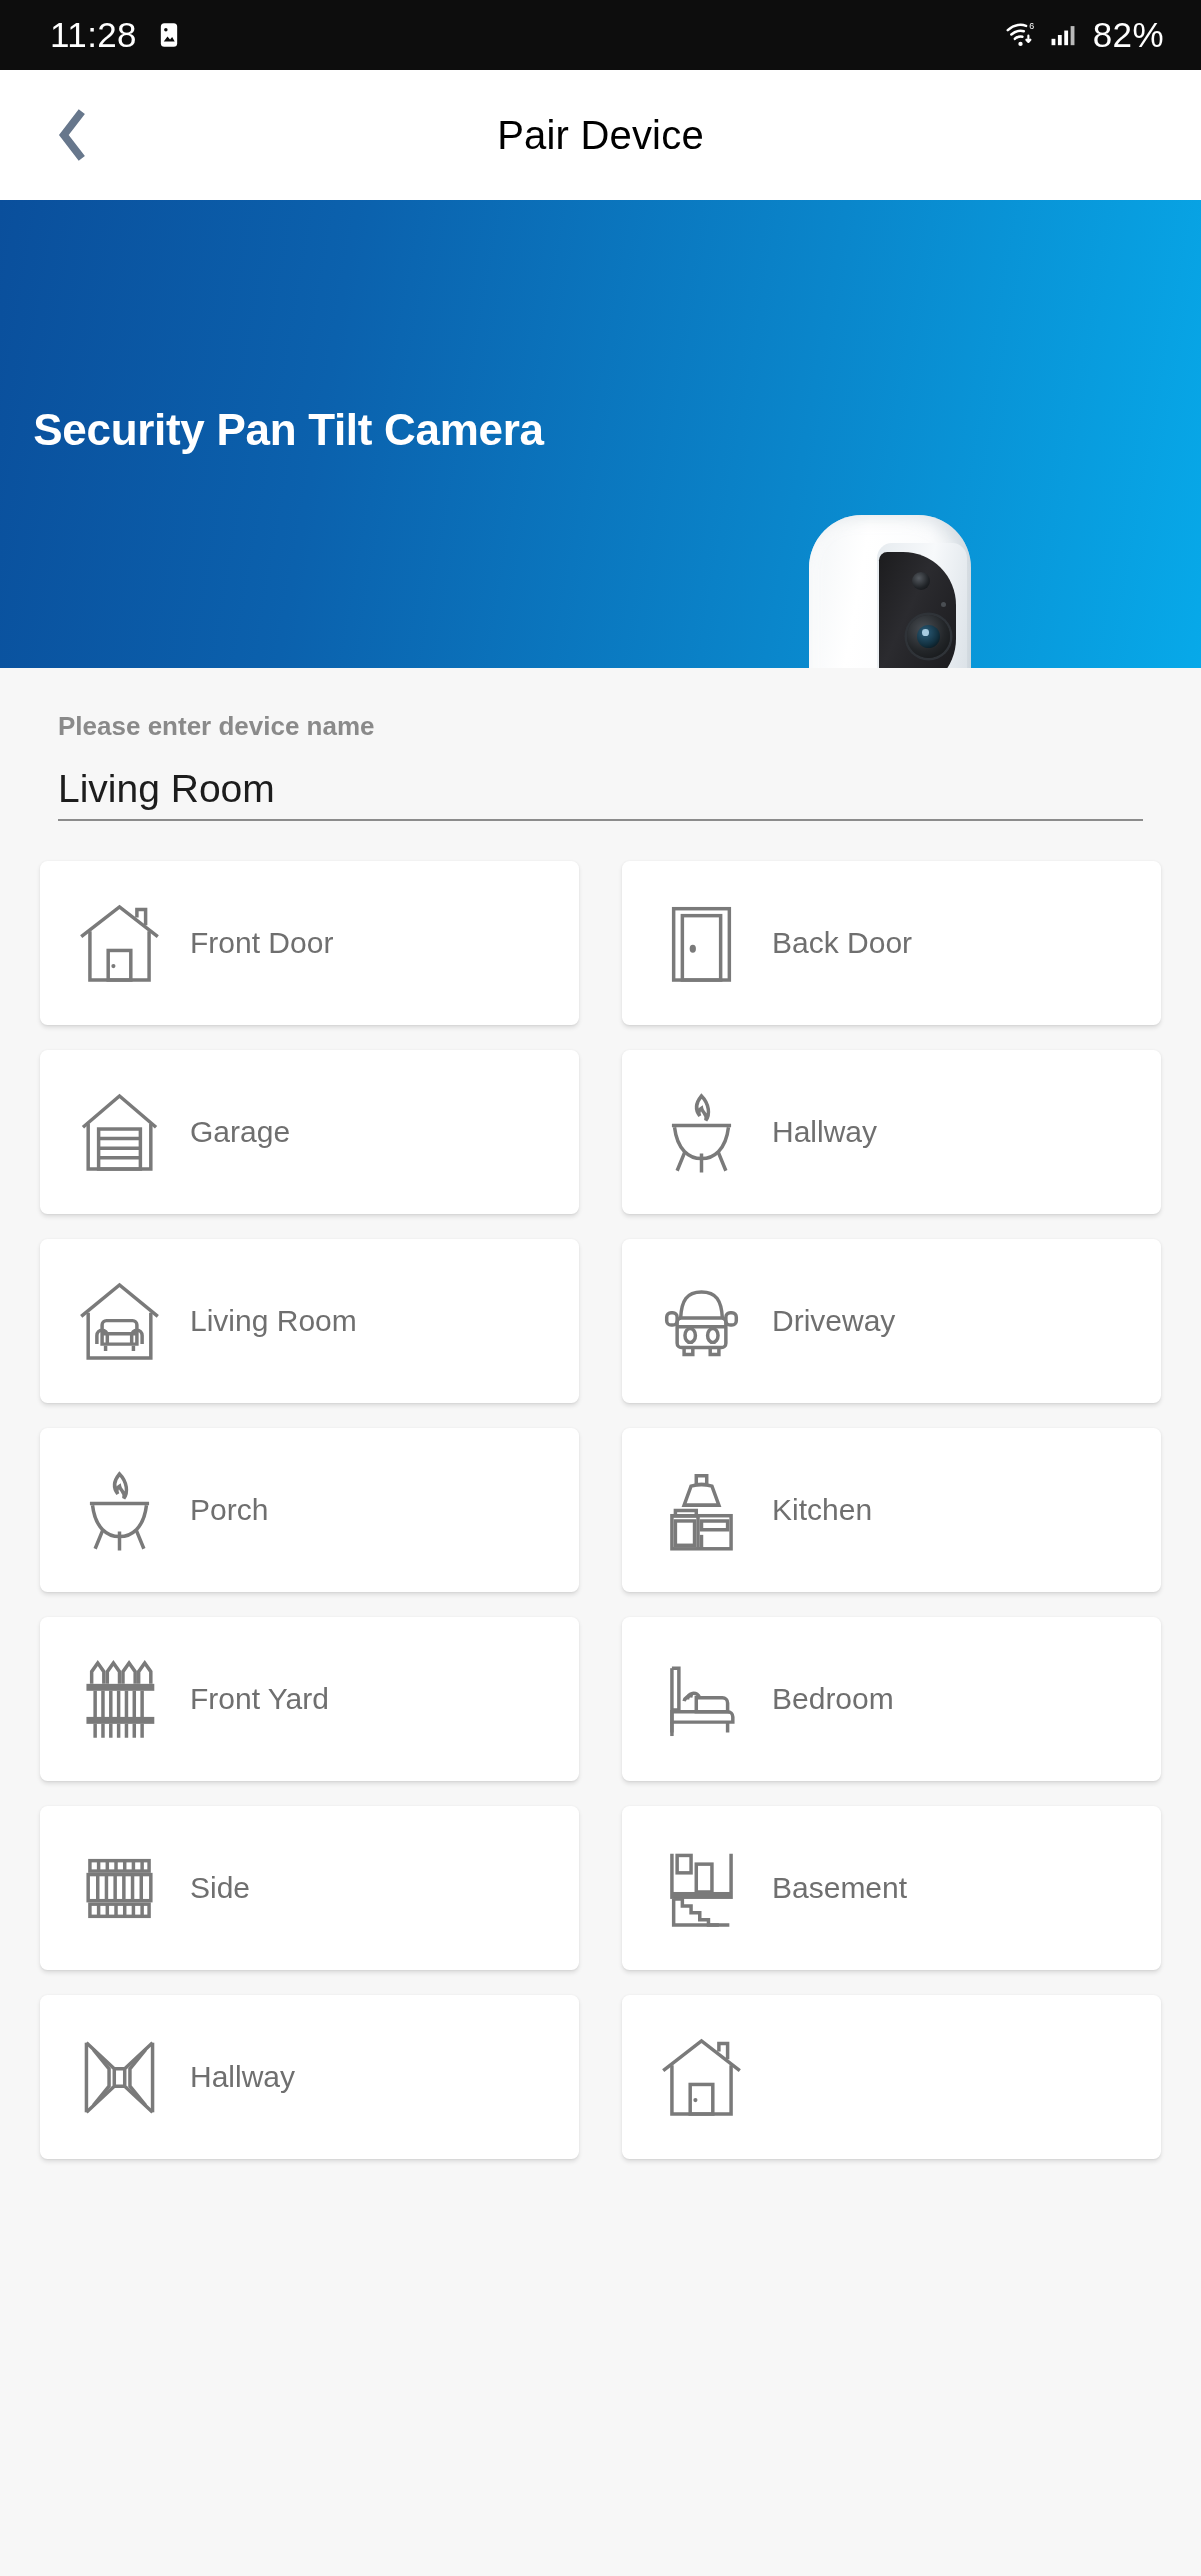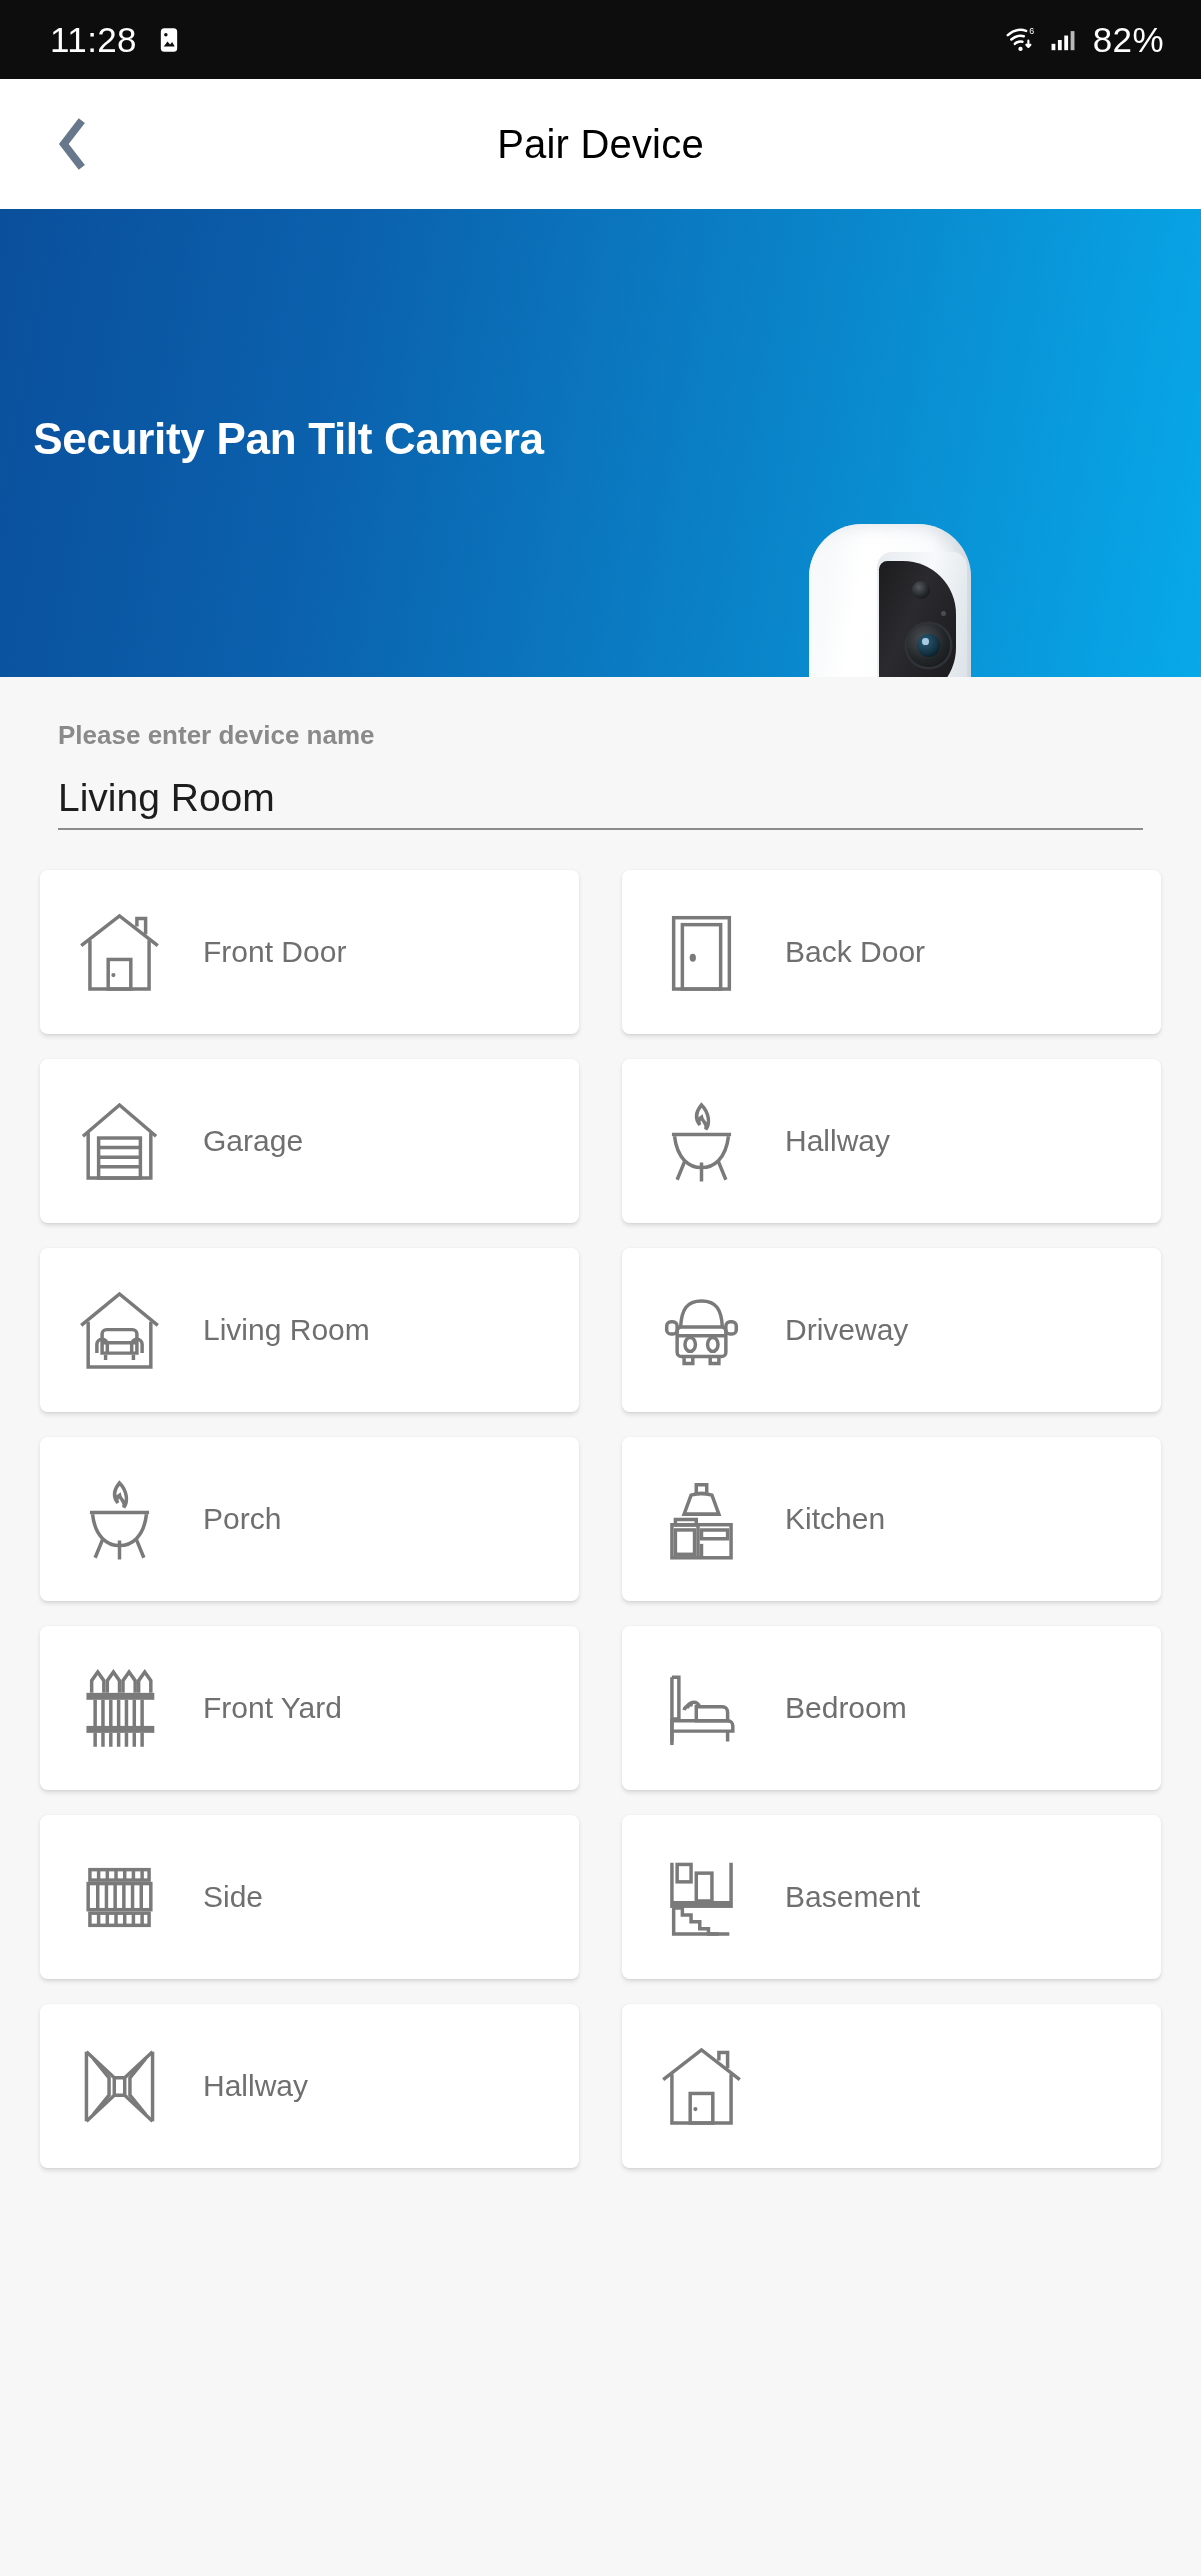--- a/index.html
+++ b/index.html
@@ -15,21 +15,21 @@
   #app {
     position: relative;
     width: 1201px;
     height: 2576px;
     background: #f7f7f7;
     overflow: hidden;
   }
 
   
   .status-bar {
-    height: 79px;
+    height: 70px;
     background: #0d0d0d;
     display: flex;
     align-items: center;
     justify-content: space-between;
     padding: 0 37px 0 50px;
   }
   .status-left { display: flex; align-items: center; gap: 18.4px; }
   .status-time {
     color: #ffffff;
     font-size: 35px;
@@ -221,21 +221,21 @@
   }
   .loc-icon {
     width: 93px;
     min-width: 93px;
     height: 93px;
     display: flex;
     align-items: center;
     justify-content: center;
   }
   .loc-label {
-    margin-left: 37px;
+    margin-left: 24px;
     font-size: 30px;
     color: #6f6f6f;
     font-weight: 400;
   }
 
   
   .bottom-bar {
     position: absolute;
     left: 0;
     bottom: 0;

